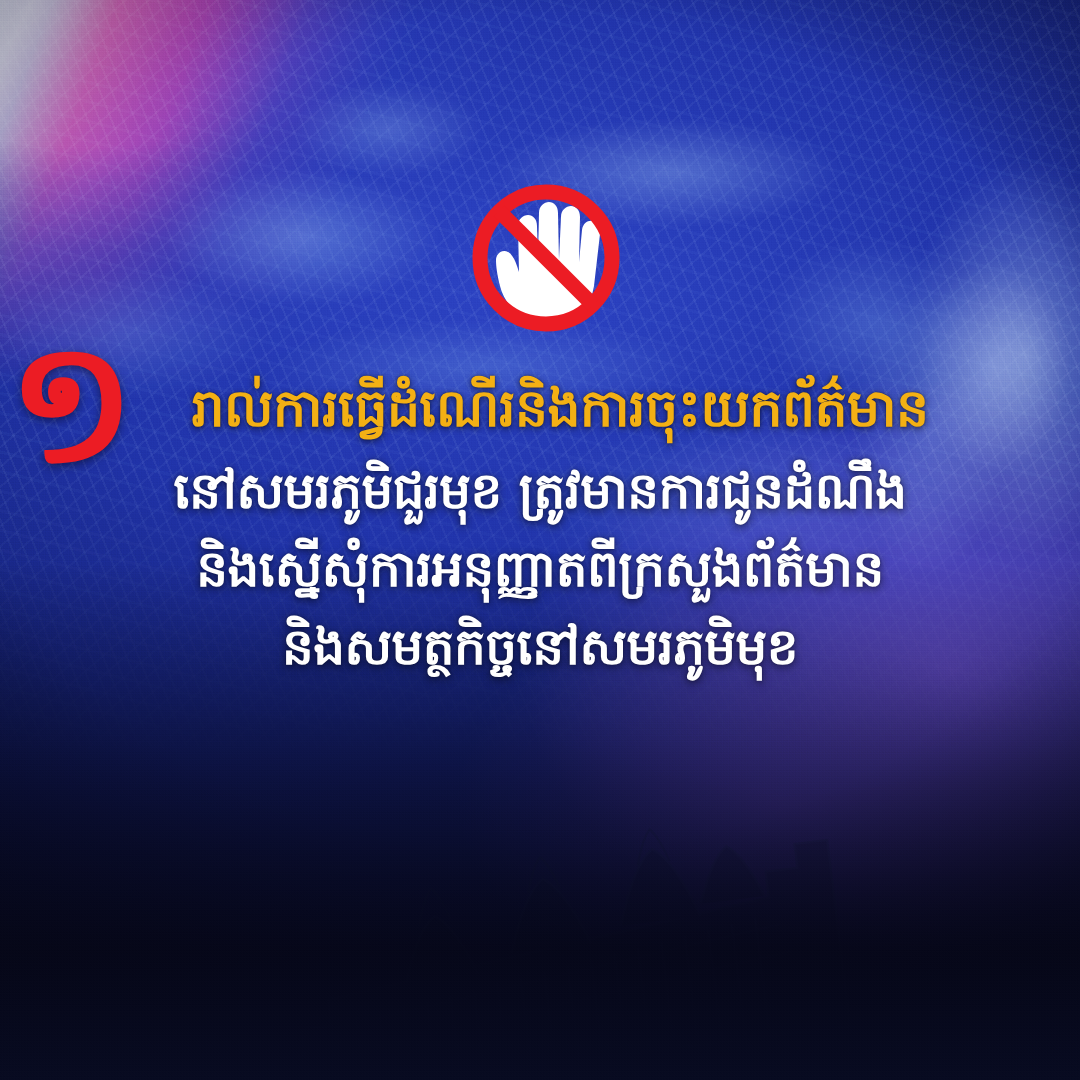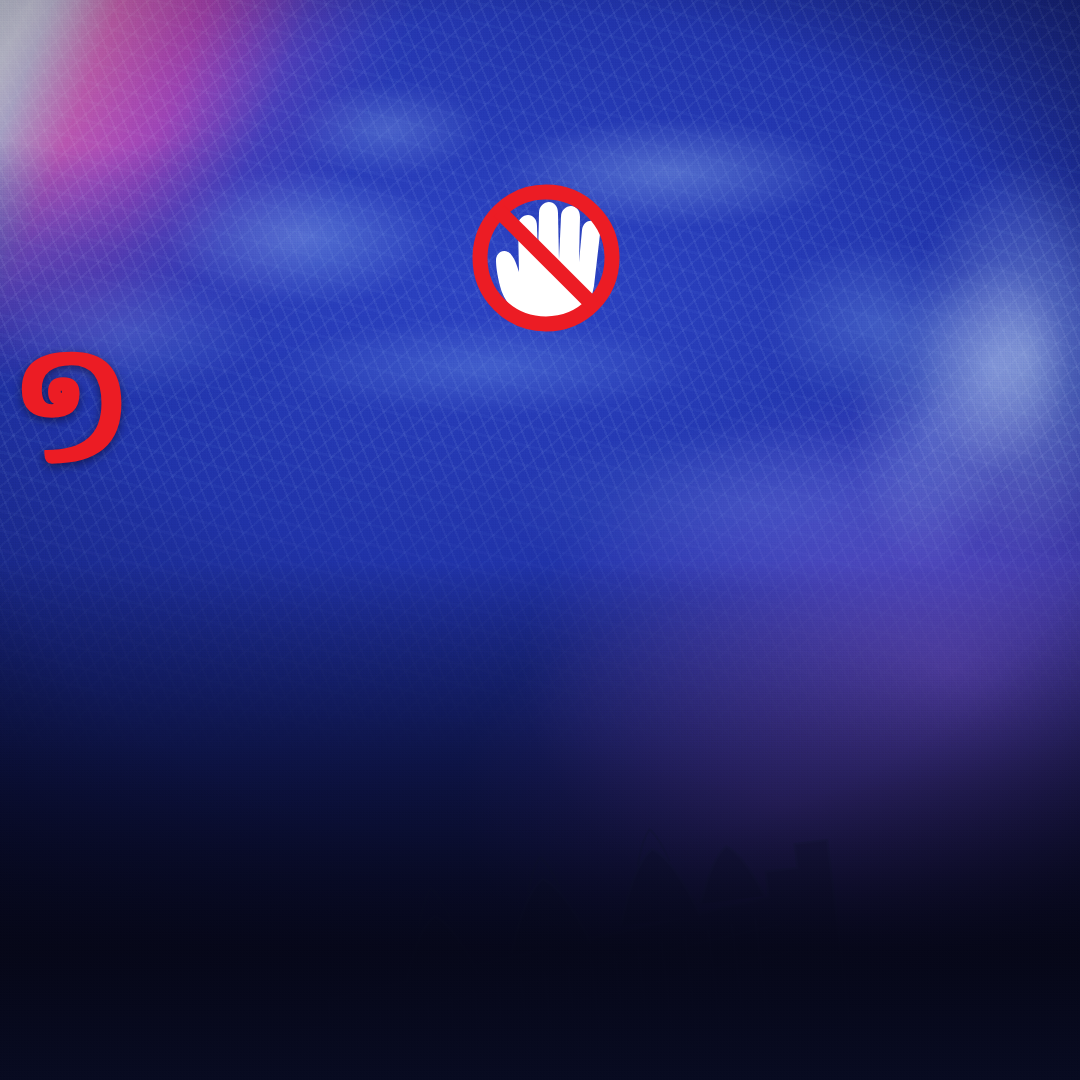--- a/index.html
+++ b/index.html
@@ -279,14 +279,20 @@
       </g>
       <g>
         <circle cx="91" cy="76" r="66" fill="none" stroke="#EC1C24" stroke-width="15"></circle>
         <line x1="44" y1="29" x2="138" y2="123" stroke="#EC1C24" stroke-width="15" stroke-linecap="butt"></line>
       </g>
     </svg>
   </div>
 
   <div id="item-number">១</div>
 
+  <div id="headline">
+    <span class="kh-line line-1">រាល់ការធ្វើដំណើរនិងការចុះយកព័ត៌មាន</span>
+    <span class="kh-line line-2">នៅសមរភូមិជួរមុខ ត្រូវមានការជូនដំណឹង</span>
+    <span class="kh-line line-3">និងស្នើសុំការអនុញ្ញាតពីក្រសួងព័ត៌មាន</span>
+    <span class="kh-line line-4">និងសមត្ថកិច្ចនៅសមរភូមិមុខ</span>
+  </div>
 
 </div>
 
 </body></html>

